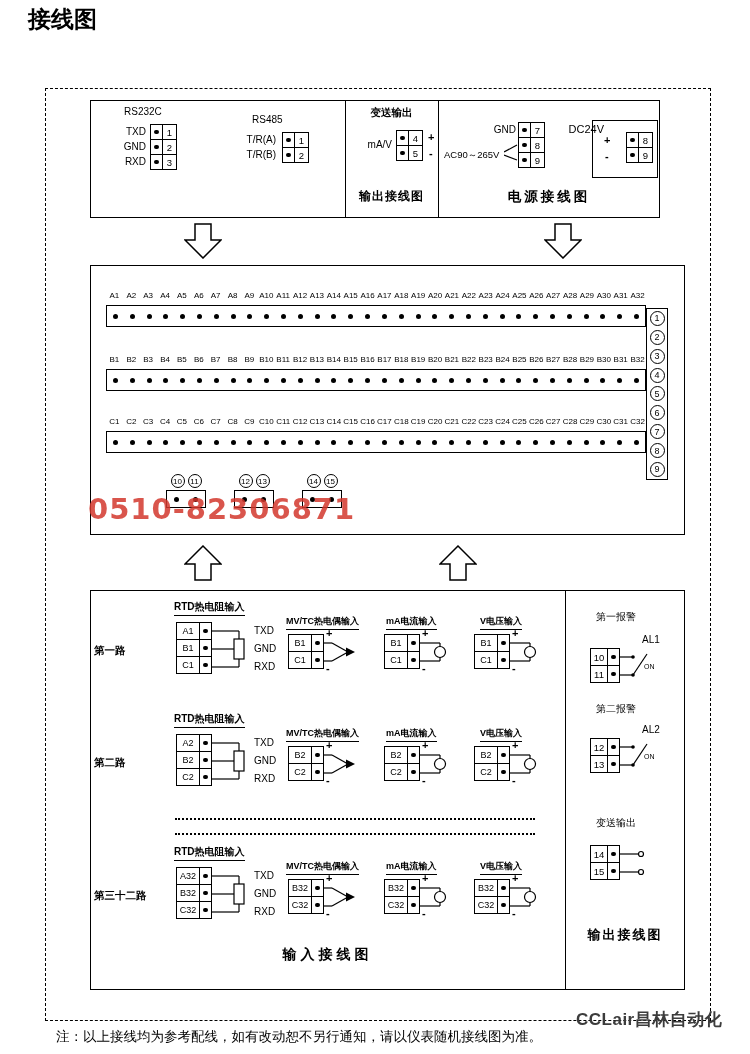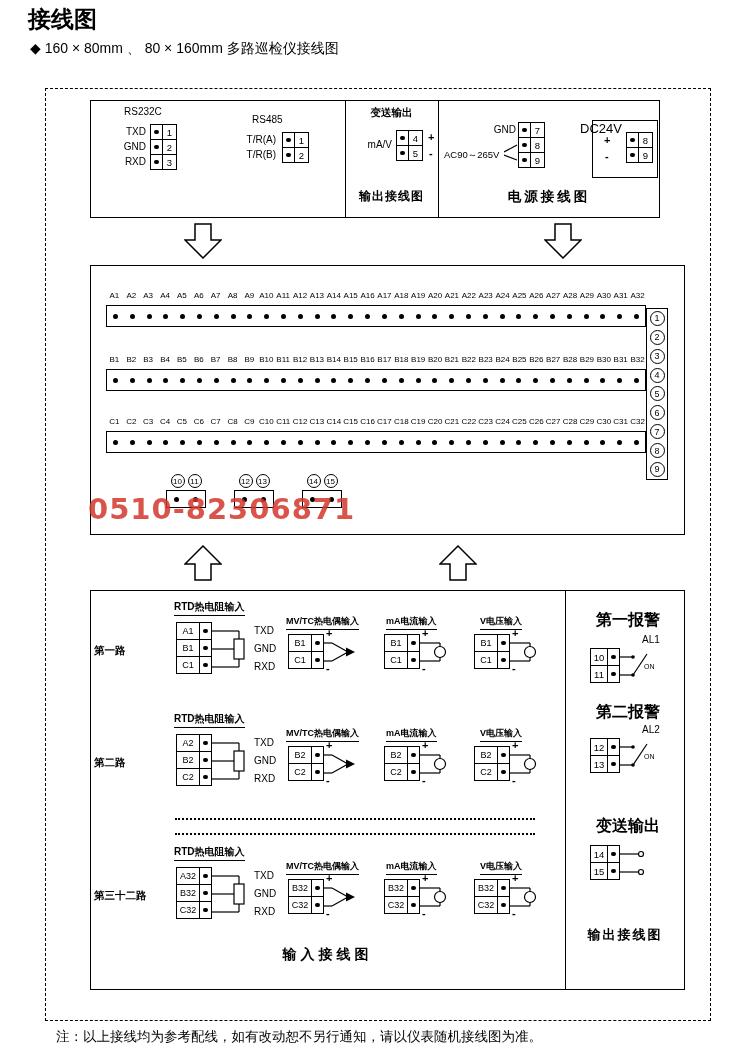--- a/index.html
+++ b/index.html
@@ -61,36 +61,35 @@
 .v-grp{left:382px;width:90px}
 .grp-h{font-weight:bold;border-bottom:1px solid #000;padding-bottom:1px;white-space:nowrap}
 .rtd-grp .grp-h{left:6px;top:2px;font-size:10px}
 .tc-grp .grp-h{left:0;top:17px;font-size:9px}
 .ma-grp .grp-h{left:4px;top:17px;font-size:9px}
 .v-grp .grp-h{left:8px;top:17px;font-size:9px}
 .wire-lbls{left:86px;top:24px;font-size:10px}
 .wire-lbls div{height:18px;line-height:18px}
 .dotted-sep{border-top:2.2px dotted #000}
 .in-caption{font-weight:bold;letter-spacing:4px;font-size:14px;text-align:center}
-.out-h{font-size:16px;font-weight:bold;white-space:nowrap}
+.out-h{font-size:10px;font-weight:normal;white-space:nowrap}
 .alarm{position:absolute;width:100px;height:50px}
 .alarm .tb{position:absolute;left:0;top:8px}
 .alarm svg{position:absolute;left:30px;top:8px}
 .al-tag{position:absolute;left:52px;top:-6px;font-size:10px;font-weight:normal}
 .al-on{position:absolute;left:54px;top:23px;font-size:7px}
 .note{left:56px;top:1028px;font-size:13.5px;white-space:nowrap}
 .brand{left:576px;top:1008px;font-size:17px;font-weight:bold;color:#3c3c3c;letter-spacing:.5px}
 </style>
 </head>
 <body>
 
 <div class="page">
 
   <div class="abs title">接线图</div>
-  <div class="abs subtitle">◆ 160 × 80mm 、 80 × 160mm 多路巡检仪接线图</div>
   <div class="abs outer"></div>
 
   <div class="abs bx top-box"></div>
   <div class="abs vdiv" style="left:345px;top:100px;height:118px"></div>
   <div class="abs vdiv" style="left:438px;top:100px;height:118px"></div>
 
   <span class="abs lbl" style="left:124px;top:104px">RS232C</span>
   <span class="abs lbl rt" style="left:106px;top:124px;width:40px">TXD</span>
   <span class="abs lbl rt" style="left:106px;top:139px;width:40px">GND</span>
   <span class="abs lbl rt" style="left:106px;top:154px;width:40px">RXD</span>
@@ -152,21 +151,21 @@
     <div class="r">
         <span class="c dot"></span>
         <span class="c num">8</span>
       </div>
     <div class="r">
         <span class="c dot"></span>
         <span class="c num">9</span>
       </div>
   </div>
   <div class="abs" style="left:592px;top:120px;width:66px;height:58px;border:1px solid #000"></div>
-  <span class="abs lbl" style="left:580px;top:121px;width:40px;font-size:13px;text-align:left">DC24V</span>
+  <span class="abs lbl" style="left:564px;top:121px;width:40px;font-size:11px;text-align:right">DC24V</span>
   <span class="abs sign" style="left:604px;top:134px">+</span>
   <span class="abs sign" style="left:605px;top:150px">-</span>
   <div class="abs tb" style="left:626px;top:132px">
     <div class="r">
         <span class="c dot"></span>
         <span class="c num">8</span>
       </div>
     <div class="r">
         <span class="c dot"></span>
         <span class="c num">9</span>
@@ -1008,13 +1007,14 @@
       <line x1="0" y1="9" x2="19" y2="9"></line>
         <line x1="0" y1="27" x2="19" y2="27"></line>
       <circle class="oc" cx="21" cy="9" r="2.5"></circle>
         <circle class="oc" cx="21" cy="27" r="2.5"></circle>
     </svg>
   </div>
 
   <div class="abs caption" style="left:565px;top:926px;width:120px;font-size:13px;letter-spacing:2px">输出接线图</div>
 
   <div class="abs note">注：以上接线均为参考配线，如有改动恕不另行通知，请以仪表随机接线图为准。</div>
+  <div class="abs brand">CCLair昌林自动化</div>
 </div>
 
 </body></html>

